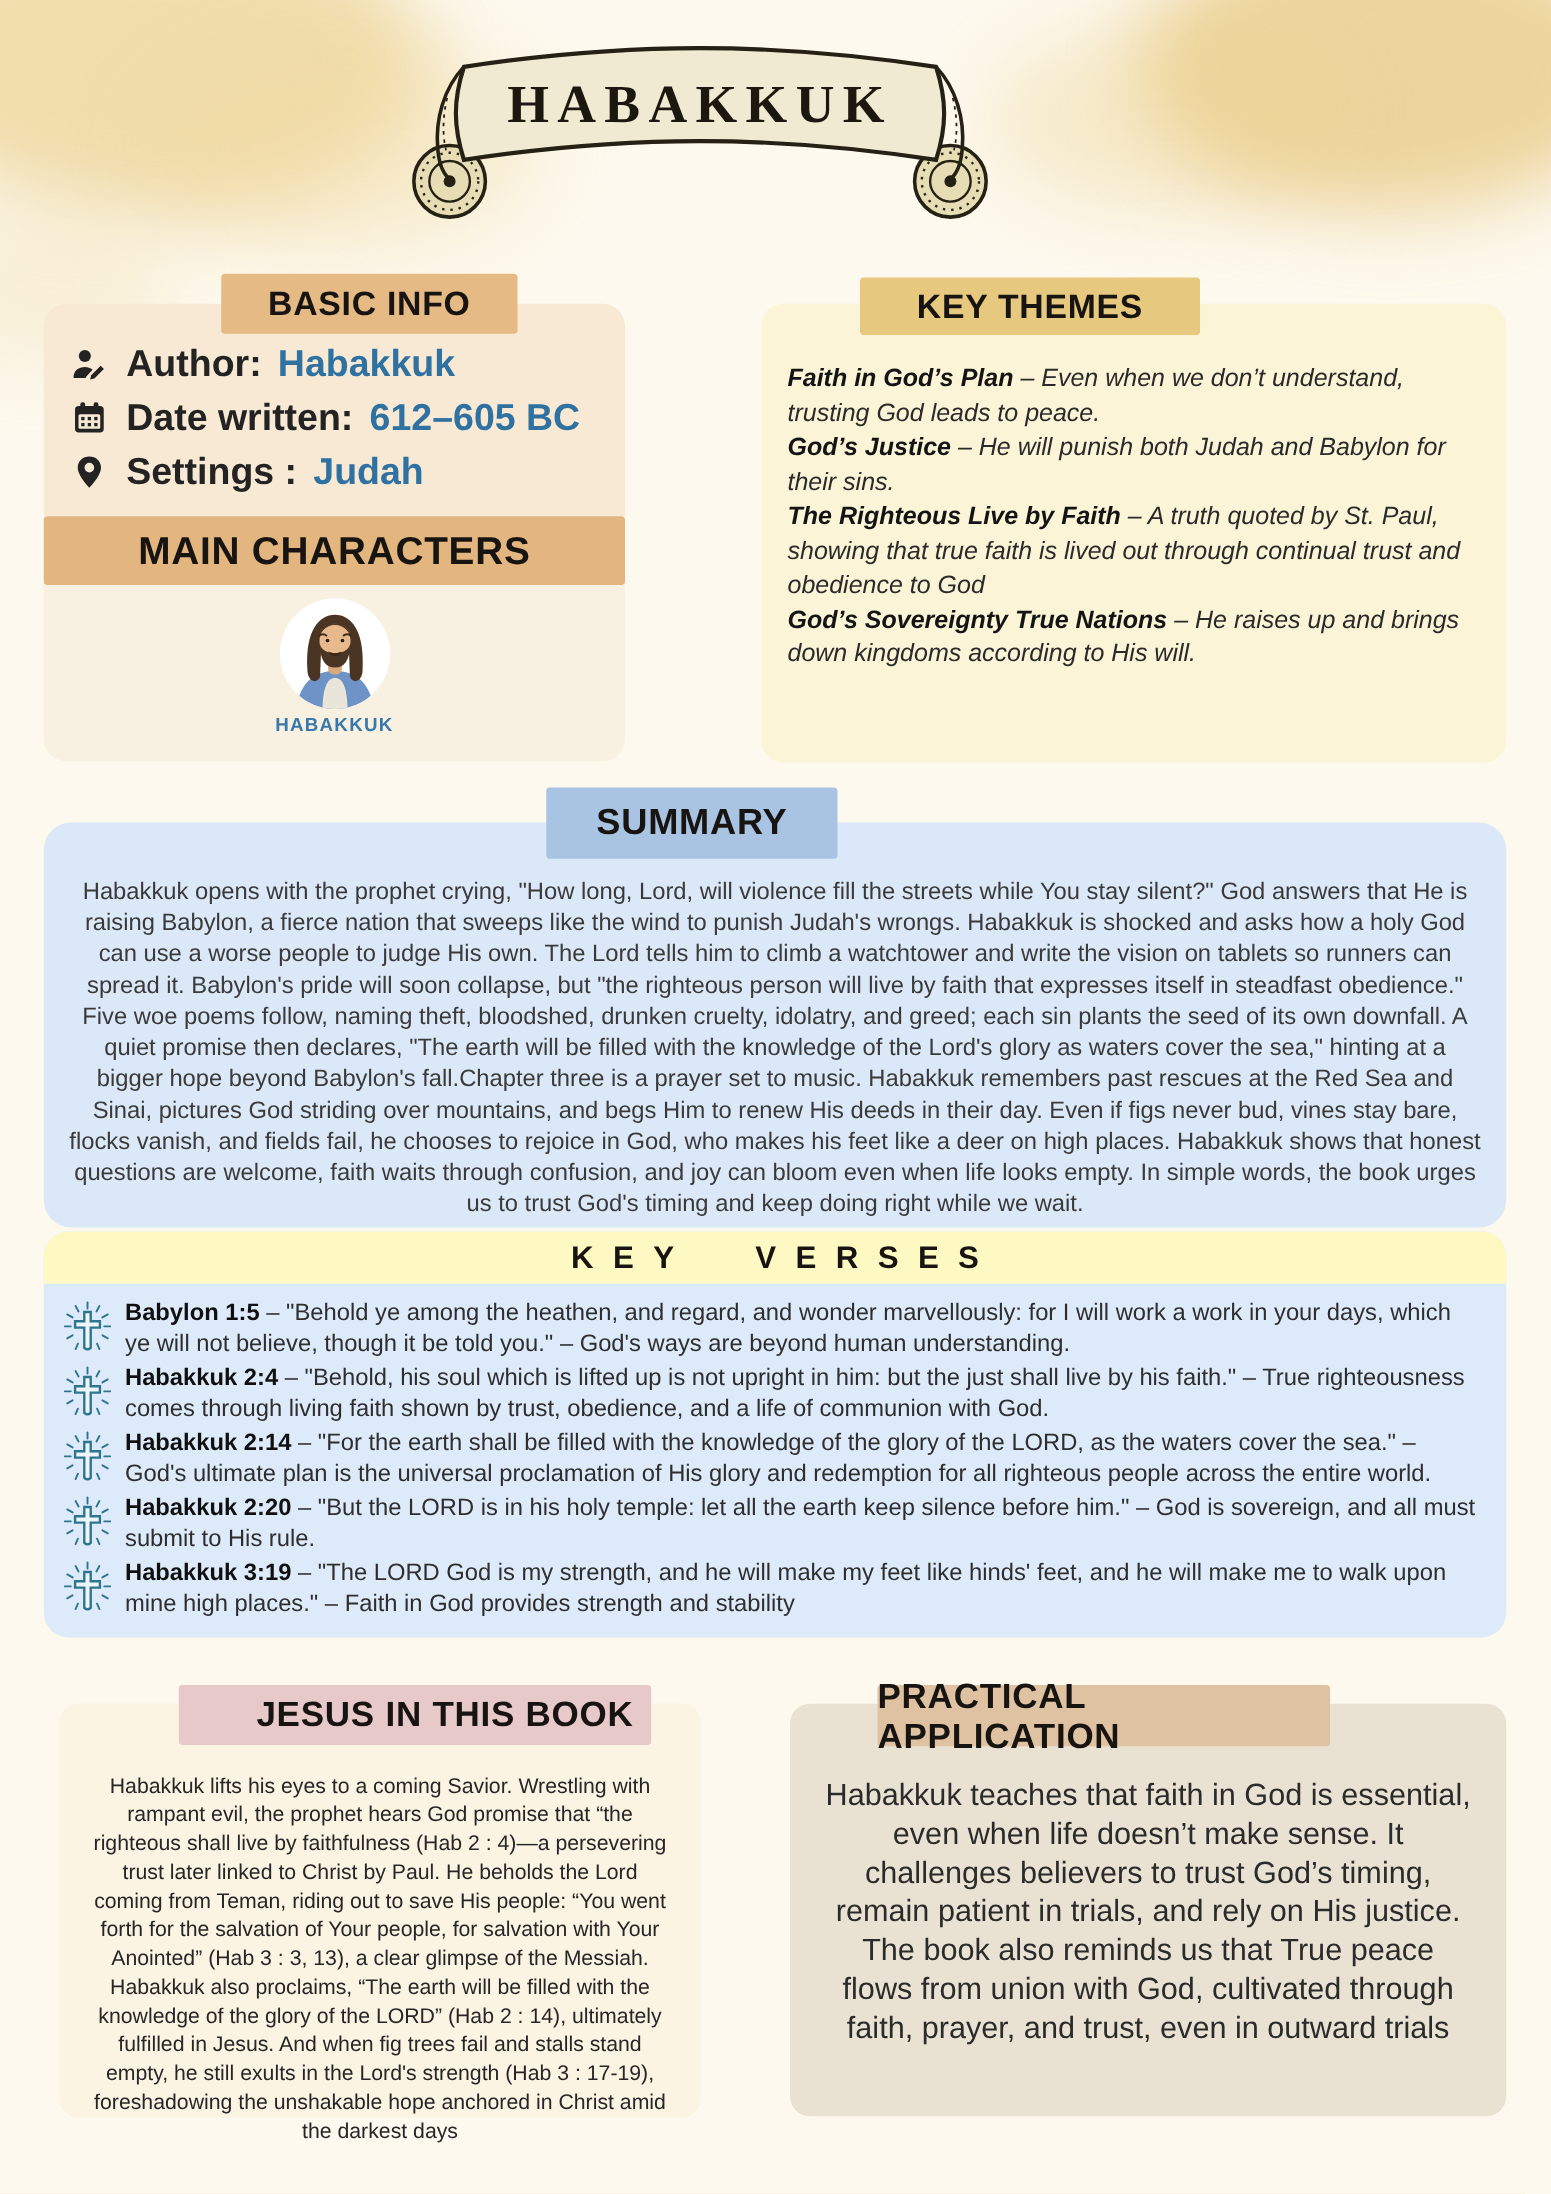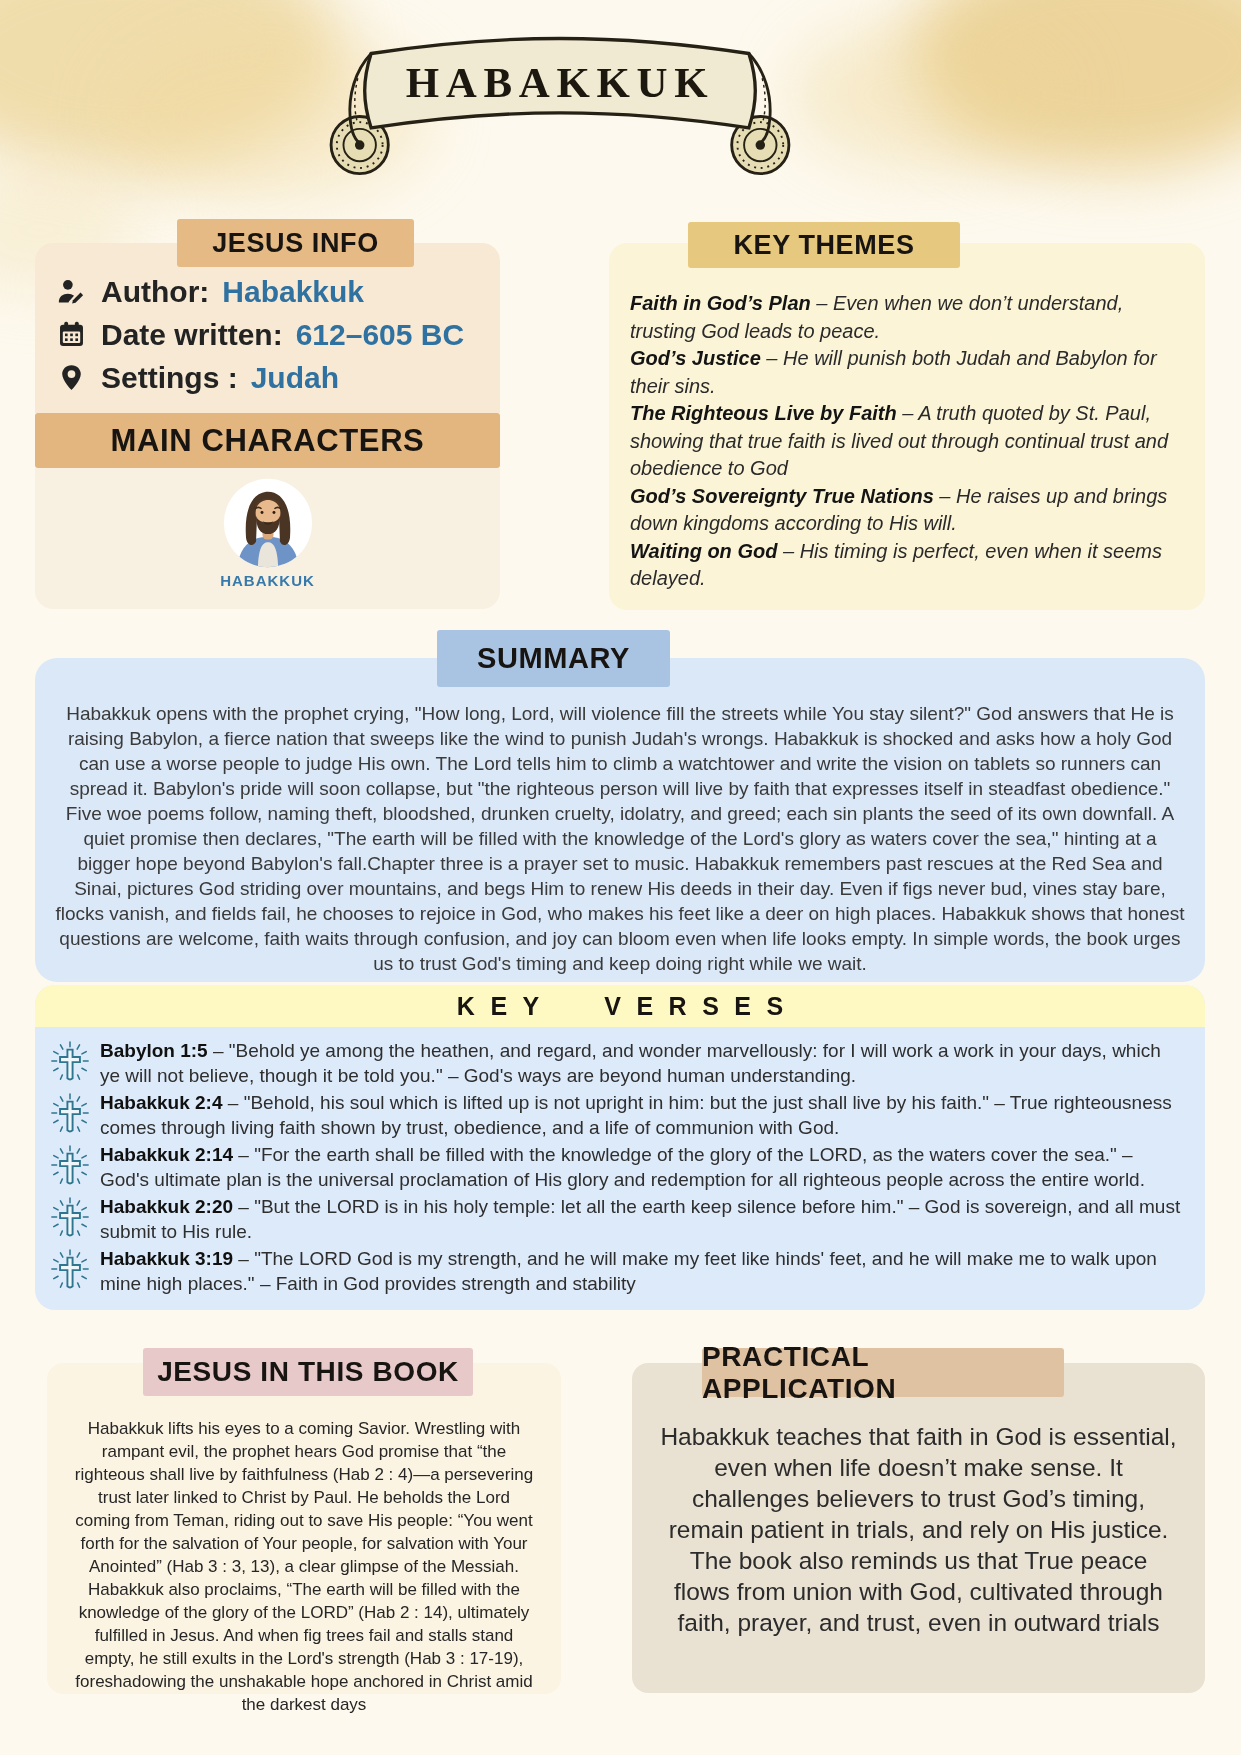--- a/index.html
+++ b/index.html
@@ -55,21 +55,21 @@
   .verses-band{
     height:42px;background:#fef9c3;display:flex;align-items:center;justify-content:center;
     font-size:25px;font-weight:700;color:#171411;letter-spacing:.62em;word-spacing:1.1em;text-indent:.62em;
   }
   .verses-body{padding:9px 22px 0 14px;display:flex;flex-direction:column;}
   .verse{display:flex;align-items:center;margin-top:2px;}
   .verse svg{width:42px;height:46px;flex:none;margin-right:9px;}
   .verse p{margin:0;font-size:19px;line-height:25px;color:#2e2e2e;}
   .verse b{color:#101010;}
 
-  #band-jesus{left:143px;top:1348px;width:330px;height:48px;background:#e8c9c9;font-size:28px;}
+  #band-jesus{left:143px;top:1348px;width:330px;height:48px;background:#e8c9c9;font-size:28px;padding-left:48px;}
   #card-jesus{
     left:47px;top:1363px;width:514px;height:331px;background:#fbf4e3;border-radius:16px;box-sizing:border-box;
     padding:54px 24px 0 24px;text-align:center;font-size:17px;line-height:23px;color:#262626;
   }
 
   #band-practical{left:702px;top:1348px;width:362px;height:49px;background:#dfc2a2;font-size:28px;}
   #card-practical{
     left:632px;top:1363px;width:573px;height:330px;background:#e9e2d3;border-radius:16px;box-sizing:border-box;
     padding:58px 28px 0 28px;text-align:center;font-size:24.5px;line-height:31px;color:#2b2b2b;
   }
@@ -105,21 +105,21 @@
 
       <path d="M62 34 C45 52 38 78 40 102 C41 117 45 126 53 130" fill="none" stroke="#262115" stroke-width="3"></path>
       <path d="M458 34 C475 52 482 78 480 102 C479 117 475 126 467 130" fill="none" stroke="#262115" stroke-width="3"></path>
       <path d="M48 60 C44 76 44 92 47 104" fill="none" stroke="#262115" stroke-width="1.5" stroke-dasharray="3 4"></path>
       <path d="M472 60 C476 76 476 92 473 104" fill="none" stroke="#262115" stroke-width="1.5" stroke-dasharray="3 4"></path>
       <text x="260" y="80" text-anchor="middle" font-family="Liberation Serif, DejaVu Serif, serif" font-size="45" font-weight="600" letter-spacing="7" fill="#1c180f">HABAKKUK</text>
     </svg>
   </div>
 
   <div class="band" id="band-basic">
-    <span>JESUS INFO</span>
+    <span>BASIC INFO</span>
   </div>
   <div class="card" id="card-basic"></div>
   <div class="basic-rows">
     <div class="brow">
       <svg viewBox="0 0 24 24" fill="#232323">
         <circle cx="9" cy="6.5" r="4"></circle>
         <path d="M1.5 21c0-5 3.6-7.2 7.5-7.2 2 0 3.8.6 5.1 1.8L10 20l-.5 1z"></path>
         <path d="M13.2 19.2l6.3-6.3 2.1 2.1-6.3 6.3-2.8.7z"></path>
       </svg>
       <span class="lbl">Author:</span>
@@ -183,21 +183,20 @@
 
   <div class="band" id="band-themes">
     <span>KEY THEMES</span>
   </div>
   <div class="card" id="card-themes">
     <div class="themes-body">
       <p class="theme"><b>Faith in God’s Plan</b> <span>– Even when we don’t understand, trusting God leads to peace.</span></p>
       <p class="theme"><b>God’s Justice</b> <span>– He will punish both Judah and Babylon for their sins.</span></p>
       <p class="theme"><b>The Righteous Live by Faith</b> <span>– A truth quoted by St. Paul, showing that true faith is lived out through continual trust and obedience to God</span></p>
       <p class="theme"><b>God’s Sovereignty True Nations</b> <span>– He raises up and brings down kingdoms according to His will.</span></p>
-      <p class="theme"><b>Waiting on God</b> <span>– His timing is perfect, even when it seems delayed.</span></p>
     </div>
   </div>
 
   <div class="band" id="band-summary">
     <span>SUMMARY</span>
   </div>
   <div class="card" id="card-summary">
     <span>Habakkuk opens with the prophet crying, "How long, Lord, will violence fill the streets while You stay silent?" God answers that He is raising Babylon, a fierce nation that sweeps like the wind to punish Judah's wrongs. Habakkuk is shocked and asks how a holy God can use a worse people to judge His own. The Lord tells him to climb a watchtower and write the vision on tablets so runners can spread it. Babylon's pride will soon collapse, but "the righteous person will live by faith that expresses itself in steadfast obedience." Five woe poems follow, naming theft, bloodshed, drunken cruelty, idolatry, and greed; each sin plants the seed of its own downfall. A quiet promise then declares, "The earth will be filled with the knowledge of the Lord's glory as waters cover the sea," hinting at a bigger hope beyond Babylon's fall.Chapter three is a prayer set to music. Habakkuk remembers past rescues at the Red Sea and Sinai, pictures God striding over mountains, and begs Him to renew His deeds in their day. Even if figs never bud, vines stay bare, flocks vanish, and fields fail, he chooses to rejoice in God, who makes his feet like a deer on high places. Habakkuk shows that honest questions are welcome, faith waits through confusion, and joy can bloom even when life looks empty. In simple words, the book urges us to trust God's timing and keep doing right while we wait.</span>
   </div>
 

